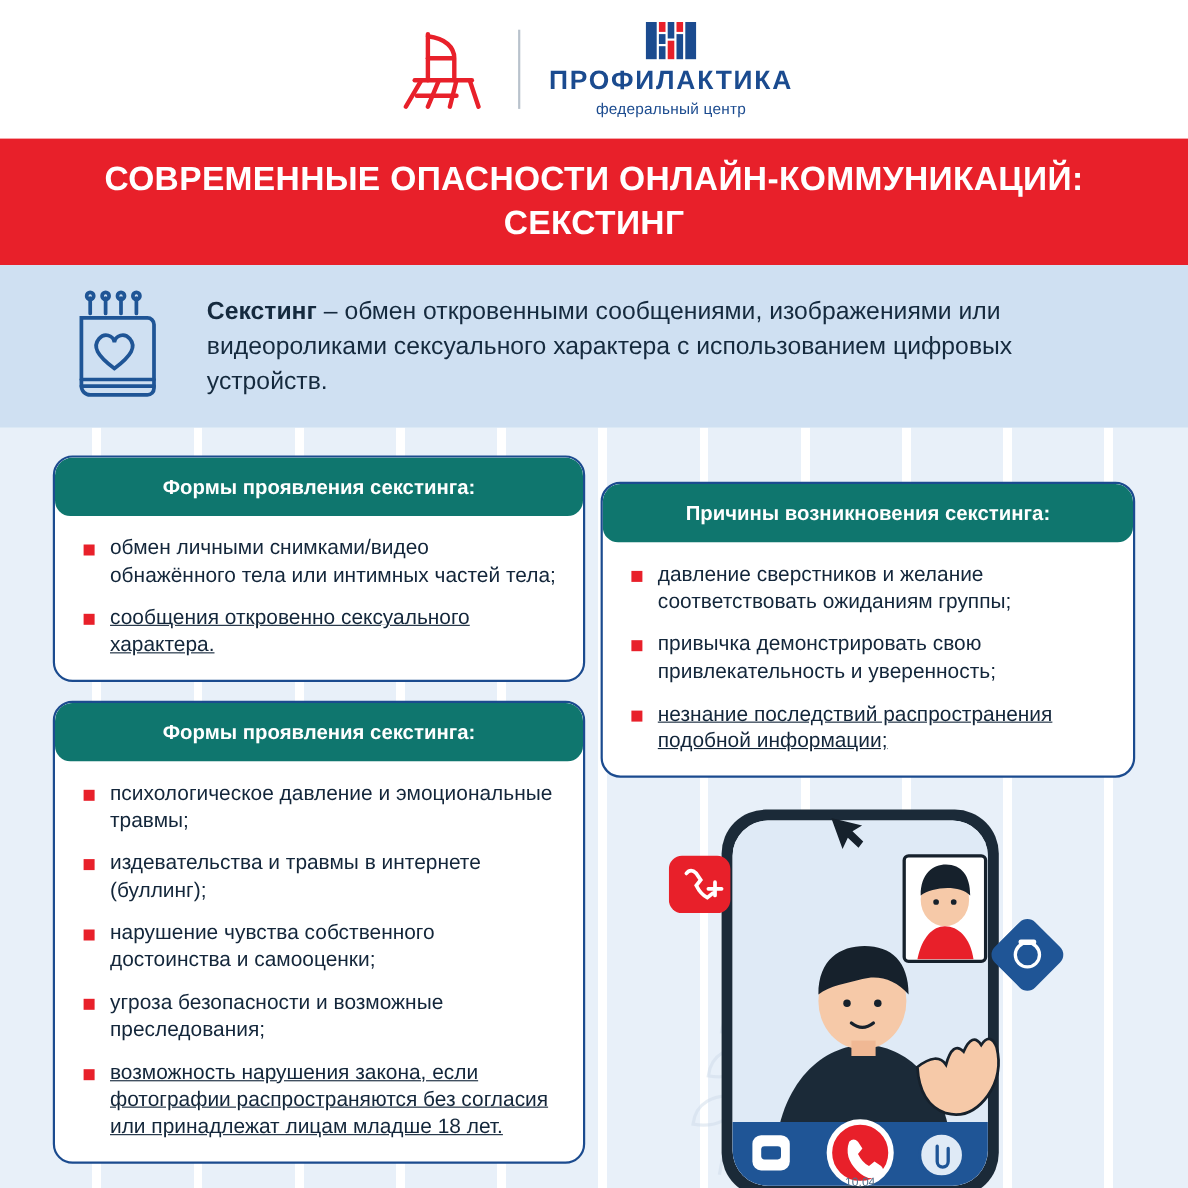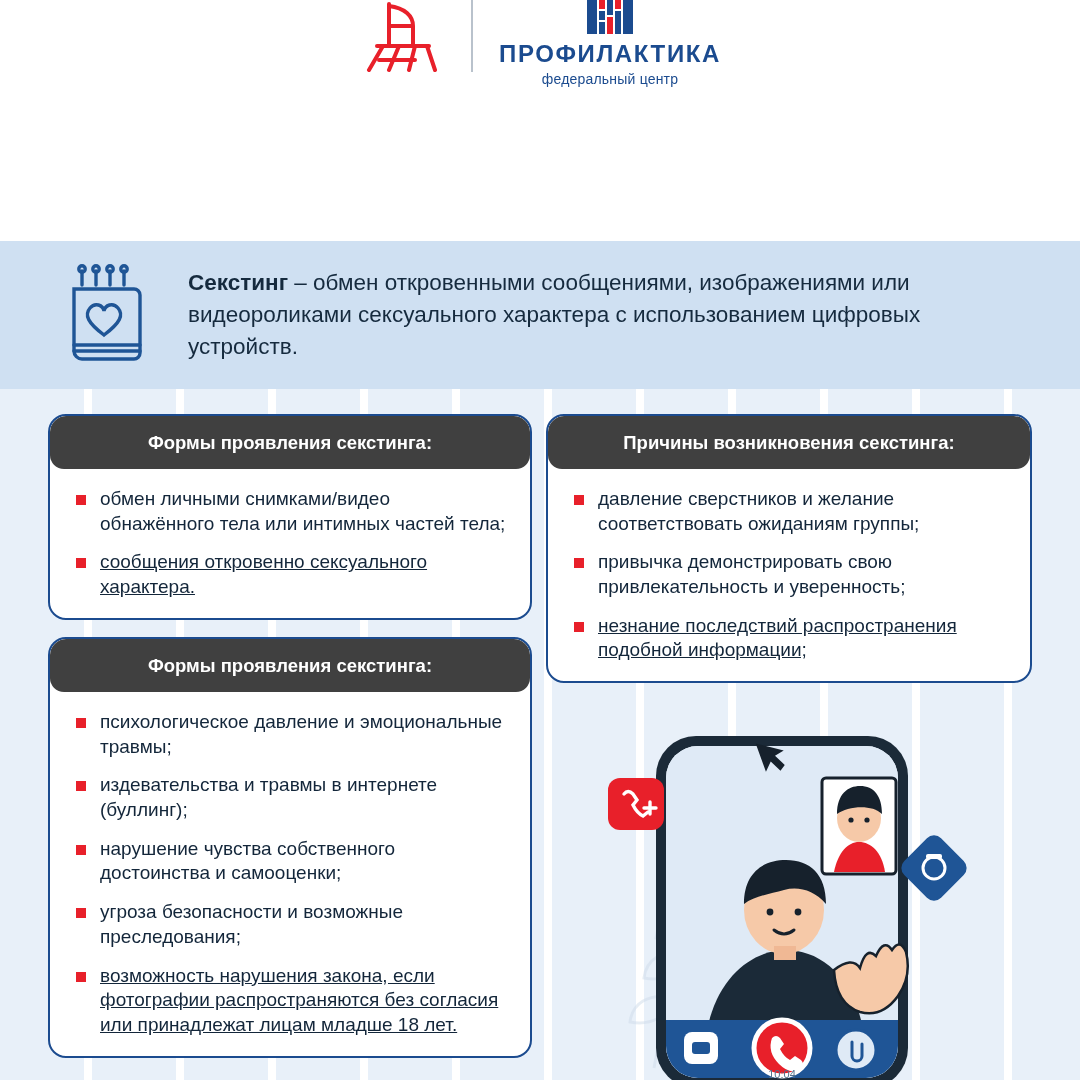--- a/index.html
+++ b/index.html
@@ -16,20 +16,21 @@
     overflow: hidden;
   }
 
   
   .logo-bar {
     position: absolute;
     left: 0; top: 0;
     width: 1080px; height: 126px;
     background: #ffffff;
     display: flex;
+    align-items: center;
     justify-content: center;
     gap: 26px;
   }
   .logo-chair { width: 86px; height: 72px; }
   .logo-divider {
     width: 2px; height: 72px;
     background: #b9c2cc;
   }
   .logo-right {
     display: flex;
@@ -111,21 +112,21 @@
 
   
   .card {
     position: absolute;
     background: #ffffff;
     border: 2px solid #1b4b8f;
     border-radius: 18px;
     overflow: hidden;
   }
   .card-head {
-    background: #404040;
+    background: #0f766e;
     color: #ffffff;
     font-weight: bold;
     font-size: 18.5px;
     text-align: center;
     padding: 16px 10px 15px;
     border-radius: 16px 16px 14px 14px;
   }
   .card-body { padding: 18px 22px 18px 24px; border-radius: 18px; }
   ul.bullets { list-style: none; }
   ul.bullets li {
@@ -139,21 +140,21 @@
   ul.bullets li:last-child { margin-bottom: 0; text-decoration: underline; }
   ul.bullets li::before {
     content: "";
     position: absolute;
     left: 2px; top: 8px;
     width: 10px; height: 10px;
     background: #e8202a;
   }
 
   #card-forms     { left: 48px;  top: 414px; width: 484px; }
-  #card-reasons   { left: 546px; top: 414px; width: 486px; }
+  #card-reasons   { left: 546px; top: 438px; width: 486px; }
   #card-consequences { left: 48px; top: 637px; width: 484px; }
 
   
   .illustration {
     position: absolute;
     left: 608px; top: 714px;
     width: 440px; height: 366px;
   }
 </style>
 </head>
@@ -192,20 +193,24 @@
           <rect x="28" y="0" width="6" height="9" fill="#e8202a"></rect>
           <rect x="28" y="11" width="6" height="23" fill="#1b4b8f"></rect>
           <rect x="36" y="0" width="10" height="34" fill="#1b4b8f"></rect>
         </svg>
       </span>
       <span class="logo-title">ПРОФИЛАКТИКА</span>
       <span class="logo-sub">федеральный центр</span>
     </span>
   </div>
 
+  <div class="title-banner">
+    <div class="title-line">СОВРЕМЕННЫЕ ОПАСНОСТИ ОНЛАЙН-КОММУНИКАЦИЙ:</div>
+    <div class="title-line">СЕКСТИНГ</div>
+  </div>
 
   <div class="definition-band">
     <span class="def-icon">
       <svg viewBox="0 0 92 104" width="92" height="104" aria-hidden="true">
         <g fill="none" stroke="#1f5596" stroke-width="3.4" stroke-linecap="round">
           <path d="M16 26 h60 a6 6 0 0 1 6 6 v58 a6 6 0 0 1 -6 6 h-52 a8 8 0 0 1 -8 -8 z"></path>
           <path d="M16 82 h66"></path>
           <path d="M16 88 h66"></path>
           <path d="M24 8 v14 M38 8 v14 M52 8 v14 M66 8 v14"></path>
           <circle cx="24" cy="6" r="3.2"></circle>

